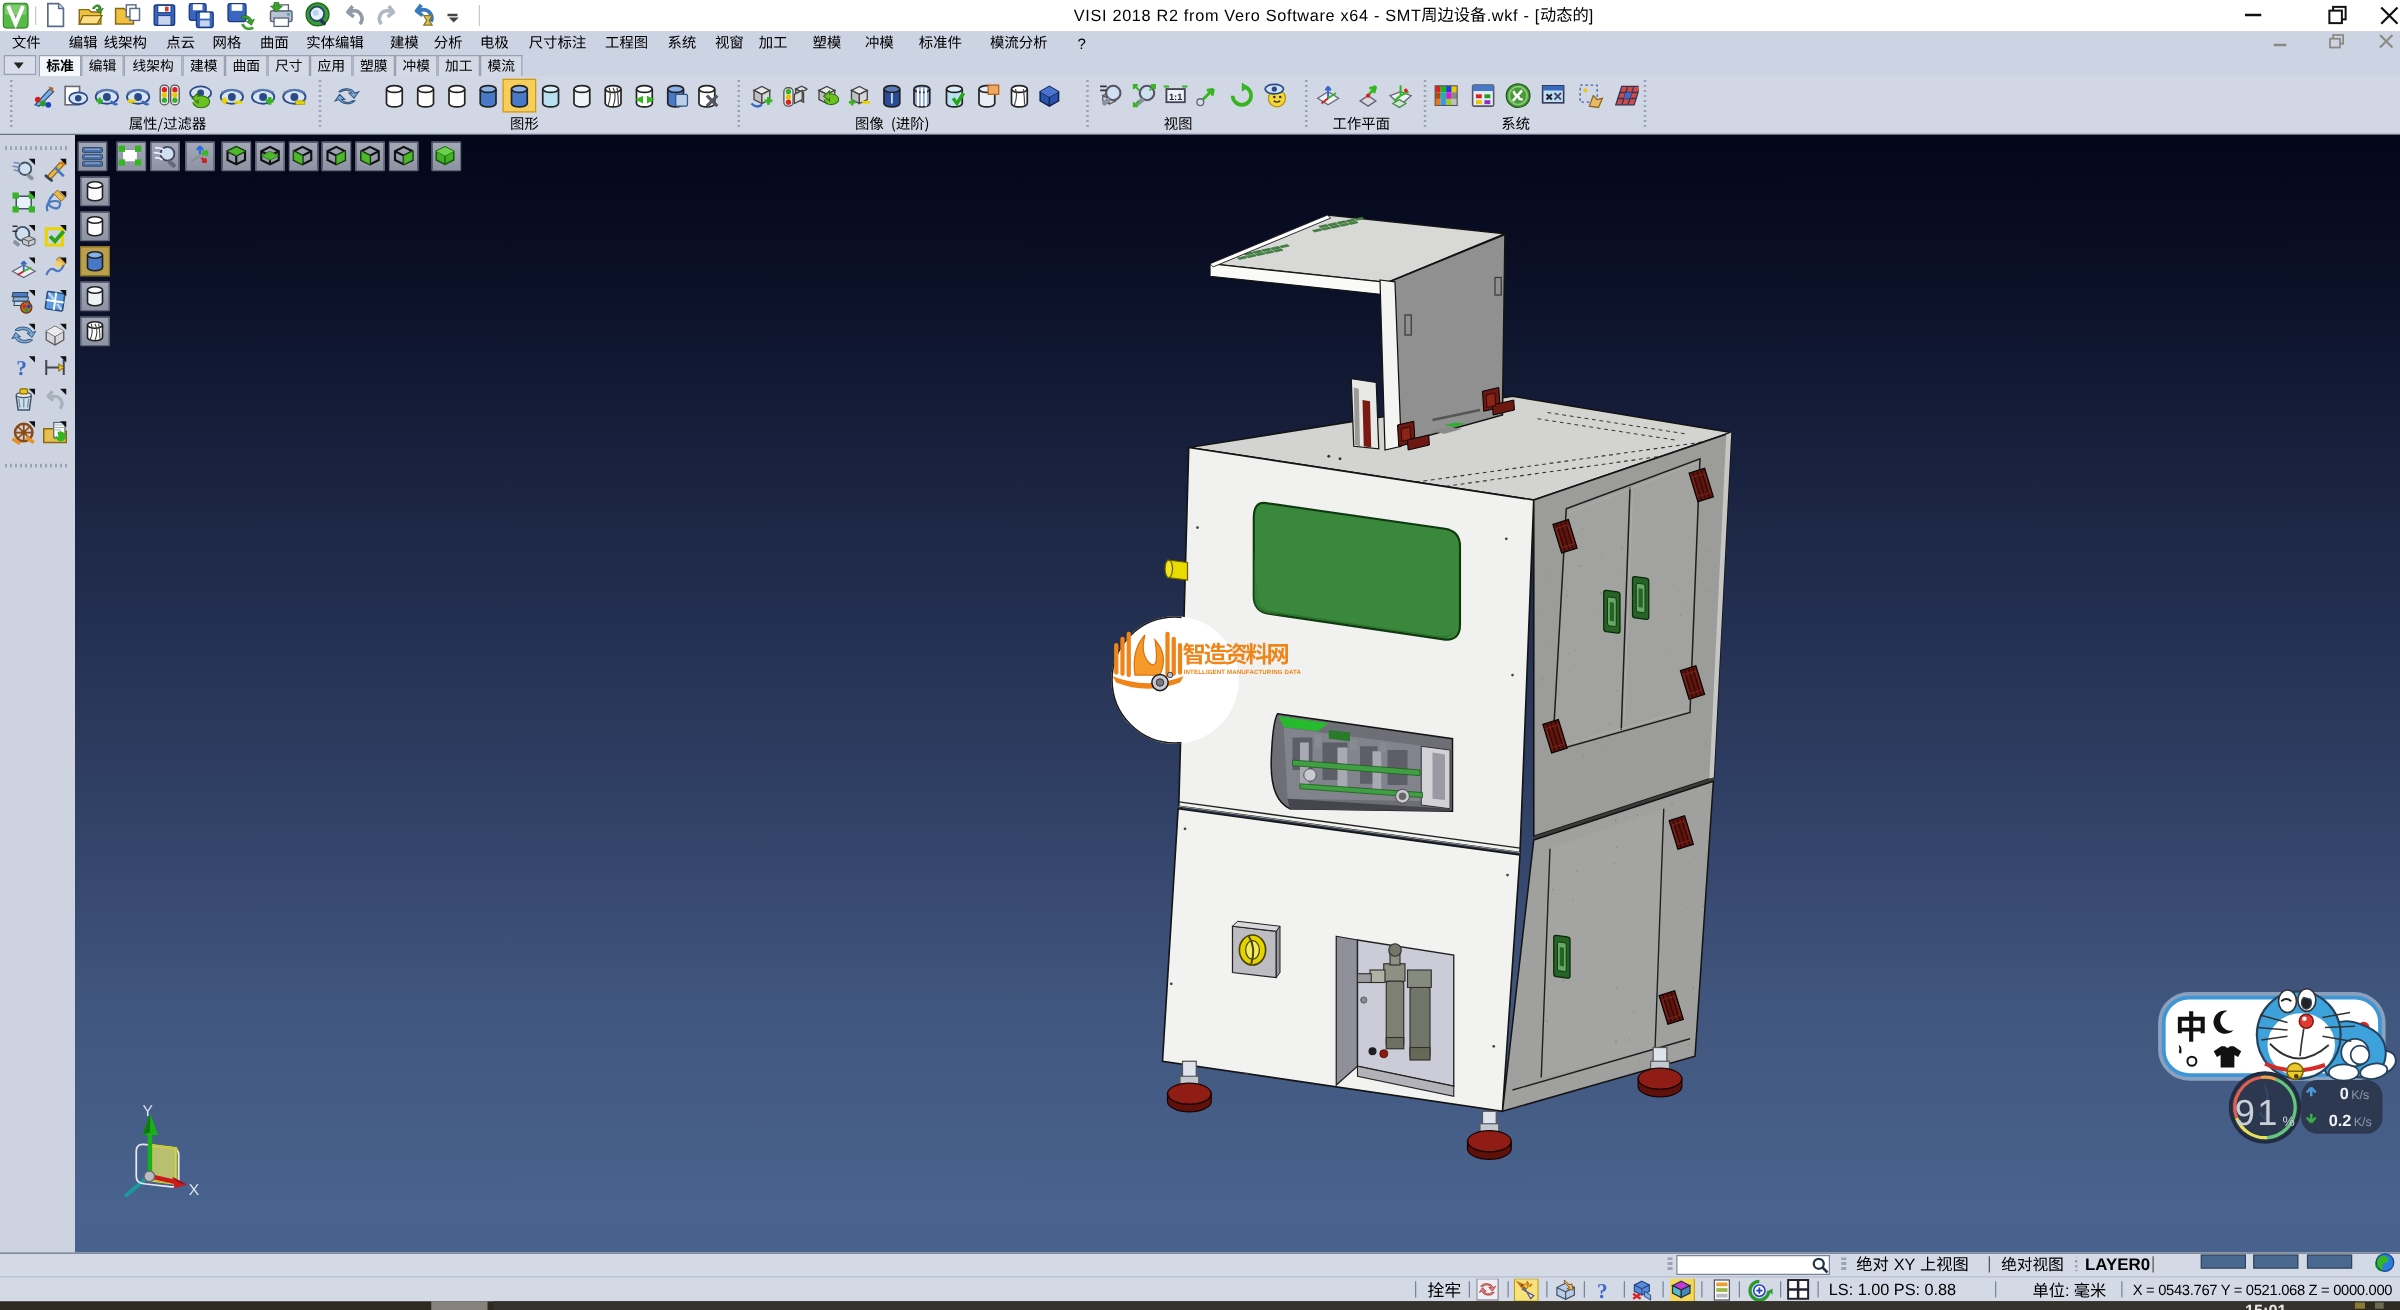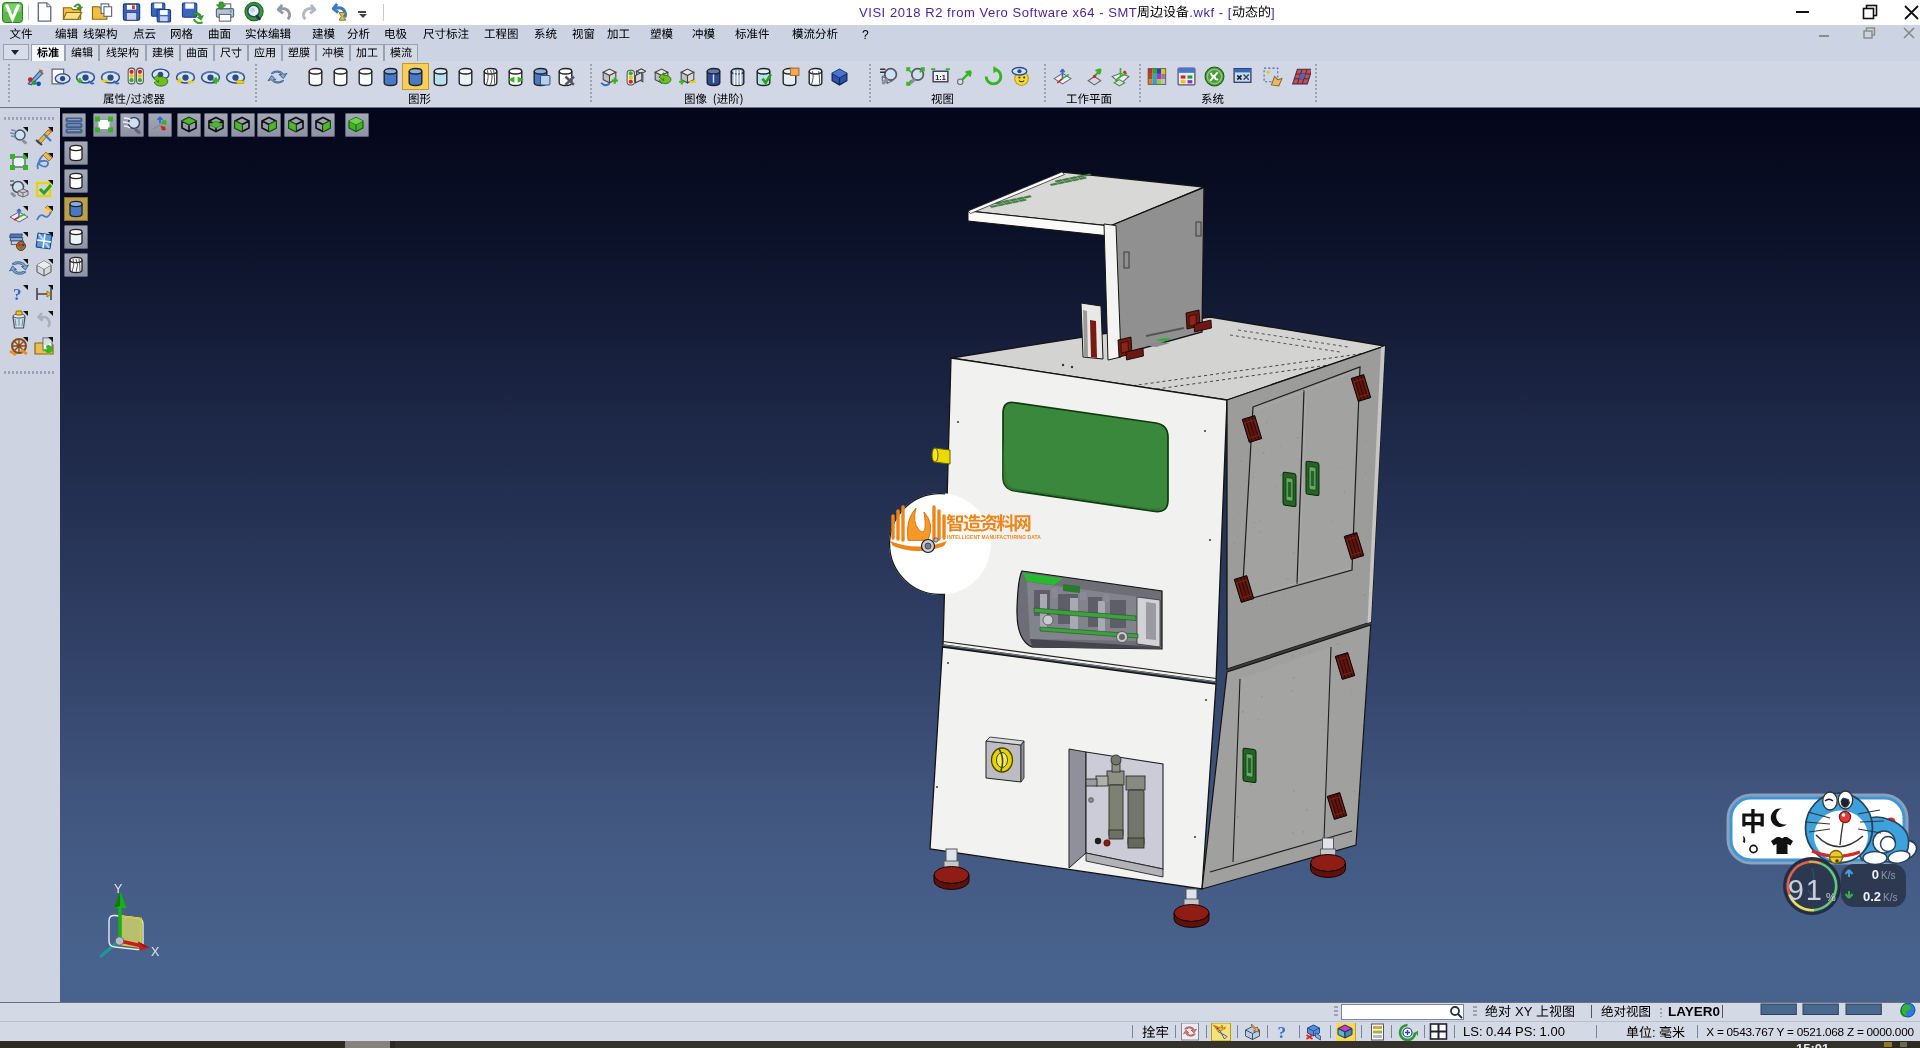--- a/index.html
+++ b/index.html
@@ -1030,21 +1030,21 @@
     <rect x="1391" y="1025" width="1" height="13" fill="#7a849a"></rect>
     <rect x="1424" y="1025" width="1" height="13" fill="#7a849a"></rect>
     <rect x="1454" y="1025" width="1" height="13" fill="#7a849a"></rect>
     <rect x="1596" y="1025" width="1" height="13" fill="#7a849a"></rect>
     <rect x="1697" y="1025" width="1" height="13" fill="#7a849a"></rect>
     <path transform="translate(1142,1037)" d="M5.6 -3.8V-2.8H8.2V-0.4H4.9V0.5H12.9V-0.4H9.2V-2.8H11.9V-3.8H9.2V-5.8H11.6V-6.7H6.1V-5.8H8.2V-3.8ZM8.5 -11.4C7.7 -9.7 6.3 -7.9 4.6 -6.7C4.8 -6.6 5.1 -6.3 5.3 -6.1C6.6 -7.1 7.8 -8.4 8.7 -9.8C9.7 -8.4 11.2 -7 12.6 -6.1C12.6 -6.3 12.9 -6.8 13.1 -7.0C11.7 -7.8 10.1 -9.3 9.2 -10.6L9.4 -11.1ZM2.3 -11.3V-8.6H0.7V-7.7H2.3V-4.7C1.7 -4.5 1 -4.3 0.5 -4.2L0.8 -3.2L2.3 -3.7V-0.2C2.3 0 2.3 0.1 2.1 0.1C1.9 0.1 1.4 0.1 0.8 0.1C1 0.4 1.1 0.8 1.1 1.0C2 1 2.5 1 2.8 0.8C3.2 0.7 3.3 0.4 3.3 -0.2V-4.0L4.9 -4.5L4.7 -5.4L3.3 -5.0V-7.7H4.9V-8.6H3.3V-11.3Z M14.5 -9.9V-7.5H15.5V-9.0H25.0V-7.5H26.0V-9.9H21.1C20.8 -10.4 20.5 -10.9 20.1 -11.4L19.2 -11.1C19.4 -10.8 19.7 -10.3 19.9 -9.9ZM14.3 -3.3V-2.3H19.9V1.1H20.9V-2.3H26.2V-3.3H20.9V-5.5H25.0V-6.5H20.9V-8.3H19.9V-6.5H17.5C17.8 -6.9 18 -7.4 18.2 -7.9L17.2 -8.2C16.7 -6.8 15.8 -5.3 14.9 -4.5C15.1 -4.3 15.5 -4 15.7 -3.9C16.2 -4.3 16.6 -4.9 17 -5.5H19.9V-3.3Z" fill="#000"></path>
     <path transform="translate(1626,1037)" d="M2.9 -5.7H6.0V-4.3H2.9ZM7 -5.7H10.2V-4.3H7.0ZM2.9 -7.8H6.0V-6.5H2.9ZM7 -7.8H10.2V-6.5H7.0ZM9.2 -10.9C8.9 -10.2 8.4 -9.3 7.9 -8.7H4.8L5.3 -8.9C5 -9.5 4.4 -10.3 3.9 -10.9L3.1 -10.5C3.5 -9.9 4 -9.2 4.3 -8.7H1.9V-3.4H6.0V-2.2H0.7V-1.3H6.0V1.0H7.0V-1.3H12.3V-2.2H7.0V-3.4H11.2V-8.7H9.0C9.4 -9.2 9.9 -9.9 10.3 -10.5Z M17.8 -8.6V-7.6H24.9V-8.6ZM18.7 -6.6C19 -4.8 19.4 -2.4 19.5 -1.0L20.5 -1.3C20.4 -2.7 20 -5 19.5 -6.8ZM20.4 -10.8C20.7 -10.1 20.9 -9.3 21 -8.7L22 -9.0C21.9 -9.5 21.6 -10.4 21.3 -11.0ZM17.2 -0.4V0.5H25.4V-0.4H22.7C23.2 -2.2 23.7 -4.7 24.1 -6.7L23.1 -6.9C22.8 -5 22.3 -2.2 21.8 -0.4ZM16.7 -10.9C16 -8.9 14.8 -6.9 13.5 -5.7C13.7 -5.5 13.9 -5 14.1 -4.7C14.5 -5.2 14.9 -5.7 15.3 -6.3V1.0H16.3V-7.8C16.8 -8.7 17.3 -9.6 17.6 -10.6Z" fill="#000"></path>
     <text x="1652" y="1037" font-family="Liberation Sans" font-size="13" fill="#000">:</text>
     <path transform="translate(1659,1037)" d="M0.9 -5.5V-3.3H1.8V-4.8H11.2V-3.4H12.1V-5.5ZM3.5 -7.8H9.6V-6.8H3.5ZM2.5 -8.4V-6.2H10.6V-8.4ZM5.6 -10.7C5.8 -10.5 6 -10.2 6.1 -9.9H0.7V-9.1H12.3V-9.9H7.2C7 -10.2 6.7 -10.7 6.5 -11.0ZM9.5 -4.6C7.9 -4.3 4.9 -4 2.5 -3.9C2.6 -3.7 2.7 -3.4 2.7 -3.3C3.6 -3.3 4.6 -3.4 5.6 -3.5V-2.8L1.7 -2.5L1.7 -1.9L5.6 -2.1V-1.4L1 -1.1L1.1 -0.4L5.6 -0.7V-0.4C5.6 0.6 6 0.9 7.6 0.9C7.9 0.9 10.5 0.9 10.9 0.9C12 0.9 12.3 0.6 12.5 -0.6C12.2 -0.7 11.8 -0.8 11.6 -0.9C11.6 -0 11.4 0.1 10.8 0.1C10.2 0.1 8 0.1 7.6 0.1C6.7 0.1 6.6 0 6.6 -0.4V-0.8L11.8 -1.1L11.7 -1.8L6.6 -1.5V-2.2L11 -2.5L10.9 -3.1L6.6 -2.8V-3.5C7.8 -3.7 9 -3.8 9.9 -4.0Z M23.6 -10.3C23.1 -9.3 22.3 -7.9 21.7 -7.0L22.5 -6.6C23.2 -7.4 24 -8.7 24.6 -9.9ZM14.5 -9.8C15.2 -8.8 16 -7.5 16.3 -6.7L17.3 -7.1C16.9 -8 16.1 -9.2 15.4 -10.2ZM19 -10.9V-5.9H13.8V-4.9H18.2C17.1 -3.1 15.2 -1.3 13.5 -0.4C13.7 -0.2 14 0.2 14.2 0.4C15.9 -0.6 17.8 -2.5 19 -4.5V1.0H20.0V-4.5C21.2 -2.6 23.1 -0.7 24.8 0.3C25 0.1 25.3 -0.3 25.6 -0.5C23.9 -1.4 21.9 -3.2 20.8 -4.9H25.2V-5.9H20.0V-10.9Z" fill="#000"></path>
   </svg>
-<div class="abs" style="left:1463px;top:1024px;font-size:13px;color:#000">LS: 0.44 PS: 1.00</div>
+<div class="abs" style="left:1463px;top:1024px;font-size:13px;color:#000">LS: 1.00 PS: 0.88</div>
 <div class="abs" style="left:1702px;top:1025px;width:216px;font-size:11.8px;letter-spacing:-0.25px;color:#000;text-align:center;white-space:nowrap">X = 0543.767 Y = 0521.068 Z = 0000.000</div>
 <svg style="position:absolute;left:1181px;top:1023px" width="20" height="18" viewBox="0 0 19 18">
     <rect x="0" y="0" width="17" height="17" fill="#eceef2" stroke="#889" stroke-width="1"></rect>
     <path d="M3 6 a5.5 4.5 0 0 1 10 1 l2-1 -2.5 4 -3-3 1.8 0 a3.5 3 0 0 0 -6-1z" fill="#e87878" stroke="#a04040" stroke-width=".6"></path>
     <path d="M14 11 a5.5 4.5 0 0 1 -10-1 l-2 1 2.5-4 3 3 -1.8 0 a3.5 3 0 0 0 6 1z" fill="#e87878" stroke="#a04040" stroke-width=".6"></path>
   </svg>
 <svg style="position:absolute;left:1211px;top:1023px" width="20" height="18" viewBox="0 0 19 18">
     <rect x="0" y="0" width="19" height="18" fill="#f5e27a" stroke="#b89a20" stroke-width="1"></rect>
     <path d="M3 3 l5 2 -2 2z M10 2 l1.5 3 M14 4 l-2 2.5" stroke="#c87818" stroke-width="1.4"></path>
     <circle cx="9" cy="6" r="2" fill="#f0c030" stroke="#b87810" stroke-width=".8"></circle>
@@ -1087,16 +1087,16 @@
     <path d="M9 1 v15 M1 8.5 h16" stroke="#223" stroke-width="2"></path>
   </svg>
 <div class="abs" style="left:0;top:1041px;width:1920px;height:7px;background:#2e2a22"></div>
 <div class="abs" style="left:345px;top:1041px;width:45px;height:7px;background:#87827c"></div>
 <div class="abs" style="left:395px;top:1041px;width:1490px;height:7px;background:#34322a"></div>
 <div class="abs" style="left:1884px;top:1042px;width:8px;height:5px;background:#8a7a30"></div>
 <div class="abs" style="left:1900px;top:1042px;width:7px;height:5px;background:#6a6a52"></div>
 <div class="abs" style="left:1796px;top:1041px;width:48px;height:7px;overflow:hidden">
     <div style="font-size:13px;font-weight:bold;color:#e8e8e8;font-family:'Liberation Sans'">15:01</div>
   </div>
-<div class="abs" style="left:859px;top:5px;font-size:13px;letter-spacing:0.55px;color:#4c1d95;white-space:nowrap">VISI 2018 R2 from Vero Software x64 - SMT<svg width="52" height="14" viewBox="0 0 52 14" style="vertical-align:-2px">
+<div class="abs" style="left:859px;top:5px;font-size:13px;letter-spacing:0.55px;color:#000000;white-space:nowrap">VISI 2018 R2 from Vero Software x64 - SMT<svg width="52" height="14" viewBox="0 0 52 14" style="vertical-align:-2px">
       <path transform="translate(0,11.5)" d="M1.9 -10.3V-6.1C1.9 -4.1 1.8 -1.4 0.4 0.5C0.7 0.6 1 0.9 1.2 1.1C2.7 -0.9 2.9 -3.9 2.9 -6.1V-9.4H10.5V-0.2C10.5 0 10.4 0.1 10.1 0.1C9.9 0.1 9.1 0.1 8.3 0.1C8.4 0.4 8.6 0.8 8.6 1.0C9.8 1 10.5 1 10.9 0.9C11.3 0.7 11.4 0.4 11.4 -0.2V-10.3ZM6.1 -9.1V-8.0H3.7V-7.2H6.1V-5.9H3.4V-5.1H9.8V-5.9H7.0V-7.2H9.5V-8.0H7.0V-9.1ZM4.1 -4.0V0.1H5.0V-0.6H9.1V-4.0ZM5 -3.2H8.2V-1.4H5.0Z M14.1 -10.2C14.8 -9.5 15.7 -8.6 16.1 -8.0L16.9 -8.6C16.4 -9.2 15.5 -10.1 14.8 -10.7ZM20.2 -10.7C20.2 -10 20.2 -9.3 20.1 -8.6H17.4V-7.7H20.1C19.8 -5.2 19.2 -3.1 17.1 -1.8C17.3 -1.7 17.6 -1.3 17.8 -1.1C20.1 -2.6 20.8 -4.9 21.1 -7.7H24.0C23.8 -4 23.6 -2.6 23.3 -2.2C23.2 -2.1 23 -2.1 22.8 -2.1C22.5 -2.1 21.7 -2.1 21 -2.1C21.2 -1.8 21.3 -1.4 21.3 -1.1C22 -1.1 22.8 -1.1 23.2 -1.1C23.6 -1.2 23.9 -1.3 24.2 -1.6C24.6 -2.1 24.8 -3.7 25 -8.1C25 -8.3 25 -8.6 25 -8.6H21.1C21.2 -9.3 21.2 -10 21.2 -10.7ZM16.2 -6.5H13.5V-5.6H15.2V-1.5C14.7 -1.3 14 -0.7 13.3 0.1L14 1.1C14.7 0.2 15.3 -0.7 15.7 -0.7C16 -0.7 16.4 -0.2 17 0.2C17.9 0.8 19 0.9 20.7 0.9C22 0.9 24.4 0.8 25.4 0.8C25.4 0.5 25.5 -0.1 25.7 -0.3C24.3 -0.2 22.4 -0.1 20.7 -0.1C19.2 -0.1 18.1 -0.2 17.2 -0.7C16.8 -1 16.5 -1.3 16.2 -1.4Z M27.6 -10.1C28.3 -9.5 29.1 -8.6 29.5 -8.0L30.2 -8.7C29.8 -9.3 28.9 -10.1 28.2 -10.7ZM26.6 -6.8V-5.9H28.4V-1.2C28.4 -0.6 28 -0.2 27.7 -0.1C27.9 0.1 28.2 0.5 28.3 0.8C28.5 0.5 28.8 0.3 31.1 -1.5C31 -1.7 30.9 -2 30.8 -2.3L29.3 -1.2V-6.8ZM32.4 -10.5V-9.0C32.4 -8 32.1 -7 30.4 -6.2C30.6 -6 30.9 -5.7 31 -5.5C32.9 -6.4 33.3 -7.8 33.3 -9.0V-9.5H35.6V-7.4C35.6 -6.5 35.8 -6.1 36.7 -6.1C36.8 -6.1 37.5 -6.1 37.7 -6.1C37.9 -6.1 38.2 -6.1 38.4 -6.2C38.3 -6.4 38.3 -6.8 38.3 -7.0C38.1 -7 37.8 -6.9 37.7 -6.9C37.5 -6.9 36.9 -6.9 36.8 -6.9C36.6 -6.9 36.5 -7.1 36.5 -7.4V-10.5ZM36.5 -4.3C36 -3.2 35.3 -2.4 34.4 -1.7C33.6 -2.4 32.9 -3.3 32.4 -4.3ZM31 -5.2V-4.3H31.7L31.5 -4.2C32 -3 32.7 -2 33.7 -1.1C32.7 -0.5 31.6 -0.1 30.4 0.2C30.6 0.4 30.8 0.8 30.9 1.0C32.2 0.7 33.4 0.2 34.4 -0.5C35.4 0.2 36.6 0.8 37.9 1.1C38 0.8 38.3 0.4 38.5 0.2C37.3 -0.1 36.2 -0.5 35.2 -1.1C36.3 -2.1 37.2 -3.3 37.7 -5.0L37.1 -5.2L36.9 -5.2Z M47.9 -8.9C47.3 -8.3 46.4 -7.7 45.5 -7.2C44.6 -7.7 43.8 -8.2 43.3 -8.8L43.4 -8.9ZM43.8 -11.0C43.1 -9.8 41.9 -8.5 40 -7.6C40.2 -7.5 40.5 -7.2 40.7 -6.9C41.4 -7.3 42 -7.7 42.6 -8.2C43.1 -7.6 43.7 -7.2 44.5 -6.7C42.9 -6.1 41.1 -5.6 39.4 -5.4C39.6 -5.2 39.8 -4.7 39.8 -4.5C41.7 -4.8 43.7 -5.3 45.5 -6.2C47.1 -5.4 49 -4.9 51 -4.7C51.2 -4.9 51.4 -5.3 51.6 -5.6C49.8 -5.8 48 -6.1 46.5 -6.7C47.7 -7.5 48.8 -8.4 49.5 -9.5L48.9 -9.9L48.7 -9.8H44.2C44.4 -10.1 44.7 -10.4 44.9 -10.8ZM42.2 -1.7H45.0V-0.2H42.2ZM42.2 -2.5V-3.8H45.0V-2.5ZM48.7 -1.7V-0.2H46.0V-1.7ZM48.7 -2.5H46.0V-3.8H48.7ZM41.2 -4.6V1.0H42.2V0.6H48.7V1.0H49.8V-4.6Z" fill="#000"></path>
     </svg>.wkf - [<svg width="39" height="14" viewBox="0 0 39 14" style="vertical-align:-2px">
       <path transform="translate(0,11.5)" d="M1.2 -9.9V-9.0H6.2V-9.9ZM8.5 -10.7C8.5 -9.8 8.5 -8.8 8.4 -7.9H6.6V-7.0H8.4C8.3 -4 7.7 -1.3 6 0.3C6.2 0.5 6.6 0.8 6.7 1.0C8.6 -0.8 9.2 -3.8 9.4 -7.0H11.3C11.2 -2.4 11 -0.6 10.6 -0.2C10.5 -0.1 10.4 -0.1 10.1 -0.1C9.9 -0.1 9.2 -0.1 8.4 -0.1C8.6 0.2 8.7 0.6 8.7 0.8C9.4 0.9 10.2 0.9 10.6 0.8C11 0.8 11.2 0.7 11.5 0.4C11.9 -0.2 12.1 -2.1 12.3 -7.4C12.3 -7.6 12.3 -7.9 12.3 -7.9H9.4C9.4 -8.8 9.5 -9.8 9.5 -10.7ZM1.2 -0.6 1.2 -0.6V-0.6C1.5 -0.7 1.9 -0.9 5.6 -1.7L5.8 -0.8L6.7 -1.1C6.4 -2 5.8 -3.6 5.3 -4.7L4.5 -4.5C4.8 -3.9 5 -3.2 5.3 -2.5L2.2 -1.9C2.7 -3 3.2 -4.5 3.5 -5.9H6.4V-6.8H0.7V-5.9H2.5C2.2 -4.3 1.6 -2.8 1.4 -2.4C1.2 -1.9 1.1 -1.5 0.8 -1.5C1 -1.2 1.1 -0.8 1.2 -0.6Z M18 -5.3C18.7 -4.9 19.6 -4.2 20.1 -3.7L20.9 -4.3C20.4 -4.8 19.5 -5.4 18.8 -5.8ZM16.5 -3.1V-0.6C16.5 0.5 16.9 0.8 18.4 0.8C18.7 0.8 21.1 0.8 21.4 0.8C22.7 0.8 23 0.4 23.1 -1.3C22.9 -1.4 22.5 -1.5 22.3 -1.7C22.2 -0.3 22.1 -0.1 21.4 -0.1C20.9 -0.1 18.9 -0.1 18.5 -0.1C17.6 -0.1 17.5 -0.2 17.5 -0.6V-3.1ZM18.3 -3.4C19.1 -2.8 20 -1.8 20.4 -1.2L21.2 -1.7C20.7 -2.3 19.8 -3.2 19.1 -3.9ZM22.8 -3.1C23.4 -1.9 24.1 -0.5 24.3 0.5L25.2 0.1C25 -0.8 24.3 -2.2 23.6 -3.3ZM15 -3.1C14.8 -2.1 14.3 -0.8 13.7 0.1L14.6 0.5C15.2 -0.4 15.6 -1.8 15.9 -2.8ZM19.1 -11.0C19 -10.3 18.9 -9.7 18.8 -9.1H13.7V-8.2H18.5C17.9 -6.5 16.6 -5.1 13.6 -4.3C13.8 -4.1 14 -3.7 14.1 -3.5C17.5 -4.4 18.9 -6.1 19.6 -8.2C20.5 -5.8 22.2 -4.3 24.8 -3.6C24.9 -3.8 25.2 -4.2 25.5 -4.5C23.1 -5 21.5 -6.3 20.6 -8.2H25.3V-9.1H19.8C19.9 -9.7 20 -10.3 20.1 -11.0Z M33.2 -5.5C33.9 -4.5 34.8 -3.2 35.2 -2.5L36 -3.0C35.6 -3.7 34.7 -5 33.9 -5.9ZM29.1 -10.9C29 -10.3 28.8 -9.5 28.6 -8.8H27.1V0.7H28.0V-0.3H31.7V-8.8H29.5C29.7 -9.4 30 -10.1 30.2 -10.8ZM28 -8.0H30.8V-5.2H28.0ZM28 -1.2V-4.4H30.8V-1.2ZM33.8 -11.0C33.4 -9.2 32.7 -7.4 31.8 -6.2C32 -6.1 32.4 -5.8 32.6 -5.7C33 -6.3 33.4 -7.1 33.8 -8.0H37.1C37 -2.8 36.8 -0.8 36.3 -0.3C36.2 -0.1 36 -0.1 35.8 -0.1C35.5 -0.1 34.7 -0.1 33.9 -0.2C34 0.1 34.2 0.5 34.2 0.8C34.9 0.8 35.7 0.8 36.1 0.8C36.6 0.7 36.9 0.6 37.2 0.2C37.7 -0.4 37.9 -2.4 38.1 -8.4C38.1 -8.5 38.1 -8.9 38.1 -8.9H34.2C34.4 -9.5 34.6 -10.1 34.7 -10.8Z" fill="#000"></path>
     </svg>]</div>
 </body></html>

